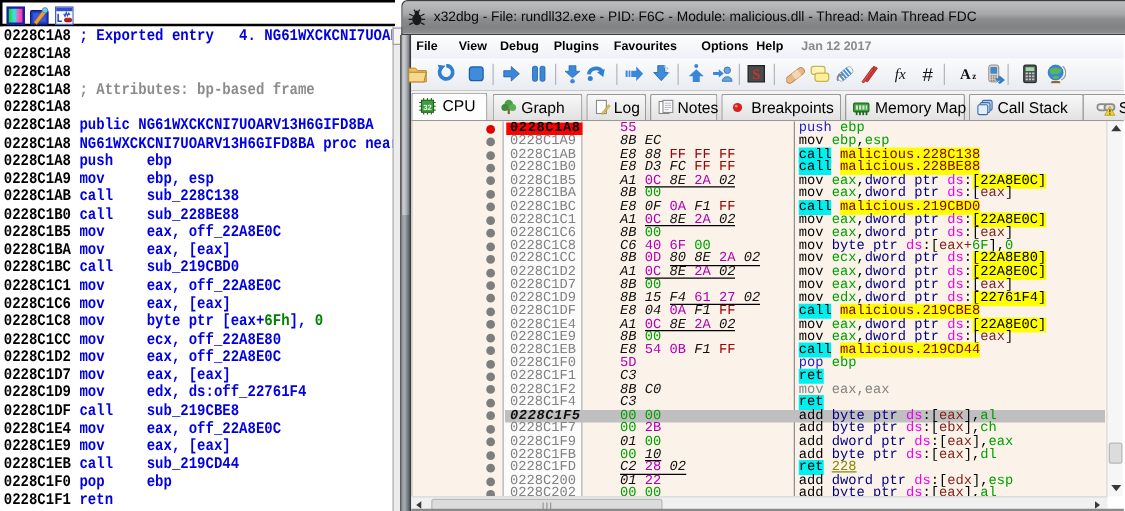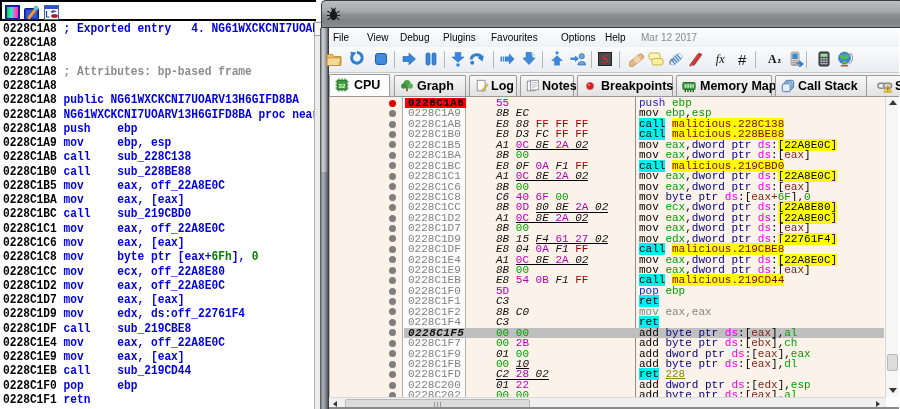--- a/index.html
+++ b/index.html
@@ -27,33 +27,33 @@
 #titlebar{left:2px;top:0;width:579px;height:28px;
   background:linear-gradient(180deg,#bcbec0 0%,#a6a8aa 40%,#8a8c8e 55%,#808284 80%,#8c8e90 100%);
   border:1px solid #3c3c3c;border-right:none;box-sizing:border-box;border-top-left-radius:5px;}
 #titletext{left:28px;top:8px;font-size:11px;color:#0a0a0a;}
 #frameL{left:1px;top:28px;width:9px;height:381px;
   background:linear-gradient(90deg,#606060 0,#606060 10%,#c9cdd2 25%,#c2c6cb 45%,#868c94 75%,#3a3a3a 92%,#3a3a3a 100%);}
 #frameLdark{left:2px;top:172px;width:7px;height:237px;
   background:linear-gradient(90deg,#7c828a 0,#9aa0a8 40%,#565c64 85%);opacity:0.7;}
 #menubar{left:10px;top:28px;width:570px;height:19px;background:linear-gradient(180deg,#fcfdfe,#eef1f6);
   font-size:10px;color:#000;}
-#menubar span{position:absolute;top:4px;}
+#menubar span{position:absolute;top:4px;font-weight:bold;}
 #toolbar{left:10px;top:47px;width:570px;height:26px;background:linear-gradient(180deg,#fafbfc,#e9ecf1);
   border-bottom:1px solid #c8c8c8;box-sizing:border-box;}
 .tsep{position:absolute;top:4px;width:1px;height:17px;background:#b4b8bc;}
 .tbi{position:absolute;top:4px;width:16px;height:16px;}
 .ti{position:absolute;left:5px;top:3px;width:14px;height:14px;}
 #tabbar{left:10px;top:73px;width:570px;height:24px;background:linear-gradient(180deg,#f4f4f4,#dcdcdc);
   border-bottom:1px solid #989898;box-sizing:border-box;}
 .tab{position:absolute;top:2px;height:21px;white-space:nowrap;overflow:visible;background:linear-gradient(180deg,#f8f8f8,#e2e2e2);
   border:1px solid #9a9a9a;border-bottom:none;border-radius:2px 2px 0 0;box-sizing:border-box;
   font-size:12.5px;color:#000;}
 .tab.active{background:#fdfdfd;height:22px;top:1px;z-index:3;}
-.tab .tl{position:absolute;top:3px;font-weight:bold;}
+.tab .tl{position:absolute;top:3px;}
 
 #table{left:10px;top:97px;width:556px;height:300px;background:#fbf3e9;overflow:hidden;
   font-family:"Liberation Mono",monospace;font-size:11px;white-space:pre;}
 .row{position:absolute;left:0;height:10.44px;line-height:10.44px;width:556px;}
 .addrcol{position:absolute;left:73px;top:0;width:64px;height:300px;background:#fcfcfc;
   border-left:1px solid #b0b0b0;border-right:1px solid #b0b0b0;box-sizing:border-box;}
 .vsep{position:absolute;left:306px;top:0;width:1px;height:300px;background:#909090;}
 .eip{background:#ff0000;color:#000;left:76px !important;width:61px;padding-left:3px;box-sizing:border-box;letter-spacing:0.45px;font-weight:bold;}
 .selbg{position:absolute;left:75px;top:0;width:480px;height:100%;background:#bfbfbf;}
 .dot{position:absolute;left:60px;top:1.7px;width:7px;height:7px;border-radius:50%;background:#7e7e7e;}
@@ -125,31 +125,32 @@
 </div>
 <div class="abs" id="dbg">
   <div class="abs" id="titlebar"></div>
   <svg class="abs" style="left:7px;top:7px;width:15px;height:15px" viewBox="0 0 16 16">
       <ellipse cx="8" cy="9" rx="4" ry="5" fill="#1a1a1a"></ellipse>
       <circle cx="8" cy="3.5" r="2" fill="#1a1a1a"></circle>
       <g stroke="#1a1a1a" stroke-width="1.1" fill="none">
         <path d="M4.5 6 L1.5 4.5 M4 9 H1 M4.5 12 L1.5 13.5 M11.5 6 L14.5 4.5 M12 9 H15 M11.5 12 L14.5 13.5 M6.5 2.2 L5.5 0.8 M9.5 2.2 L10.5 0.8"></path>
       </g>
     </svg>
+  <div class="abs" id="titletext">x32dbg - File: rundll32.exe - PID: F6C - Module: malicious.dll - Thread: Main Thread FDC</div>
   <div class="abs" id="frameL"></div>
   <div class="abs" id="frameLdark"></div>
   <div class="abs" id="menubar">
     <span style="left:4px">File</span>
       <span style="left:38px">View</span>
     <span style="left:71px">Debug</span>
       <span style="left:114px">Plugins</span>
     <span style="left:162px">Favourites</span>
       <span style="left:232px">Options</span>
     <span style="left:276px">Help</span>
-    <span style="left:312px;color:#8a8a8a">Mar 12 2017</span>
+    <span style="left:312px;color:#8a8a8a">Jan 12 2017</span>
   </div>
   <div class="abs" id="toolbar">
     <svg class="tbi" style="left:-3px" viewBox="0 0 16 16">
         <path d="M1 3.5 h5.5 l1.5 2 H15 v9 H1 z" fill="#eebe62" stroke="#b8862c" stroke-width=".8"></path>
         <path d="M1 6.8 h14 l-1.8 7.7 H1 z" fill="#f6d88e" stroke="#b8862c" stroke-width=".8"></path>
       </svg>
     <svg class="tbi" style="left:20px" viewBox="0 0 16 16">
         <path d="M3.4 4.0 a5.3 5.3 0 1 0 4.6 -2.5" fill="none" stroke="#2f80cf" stroke-width="3"></path>
         <path d="M1.2 0.8 L7.4 1.6 L3.2 6.6 z" fill="#2f80cf"></path>
       </svg>

